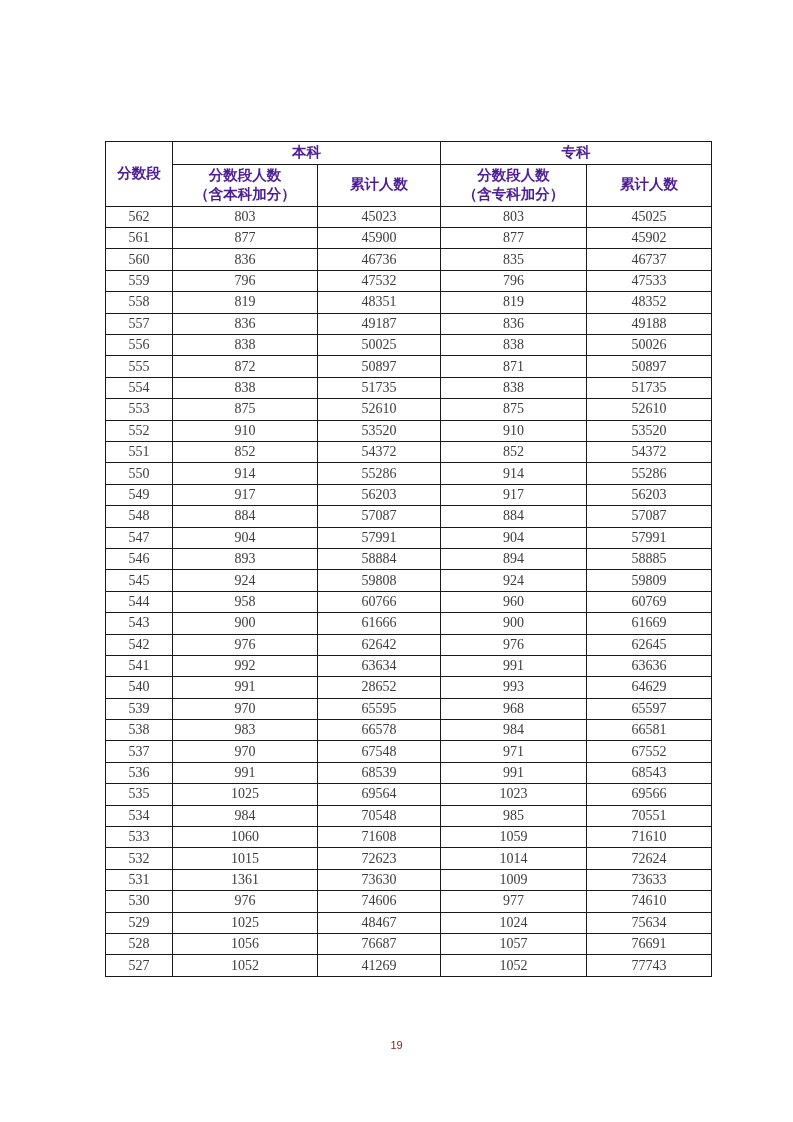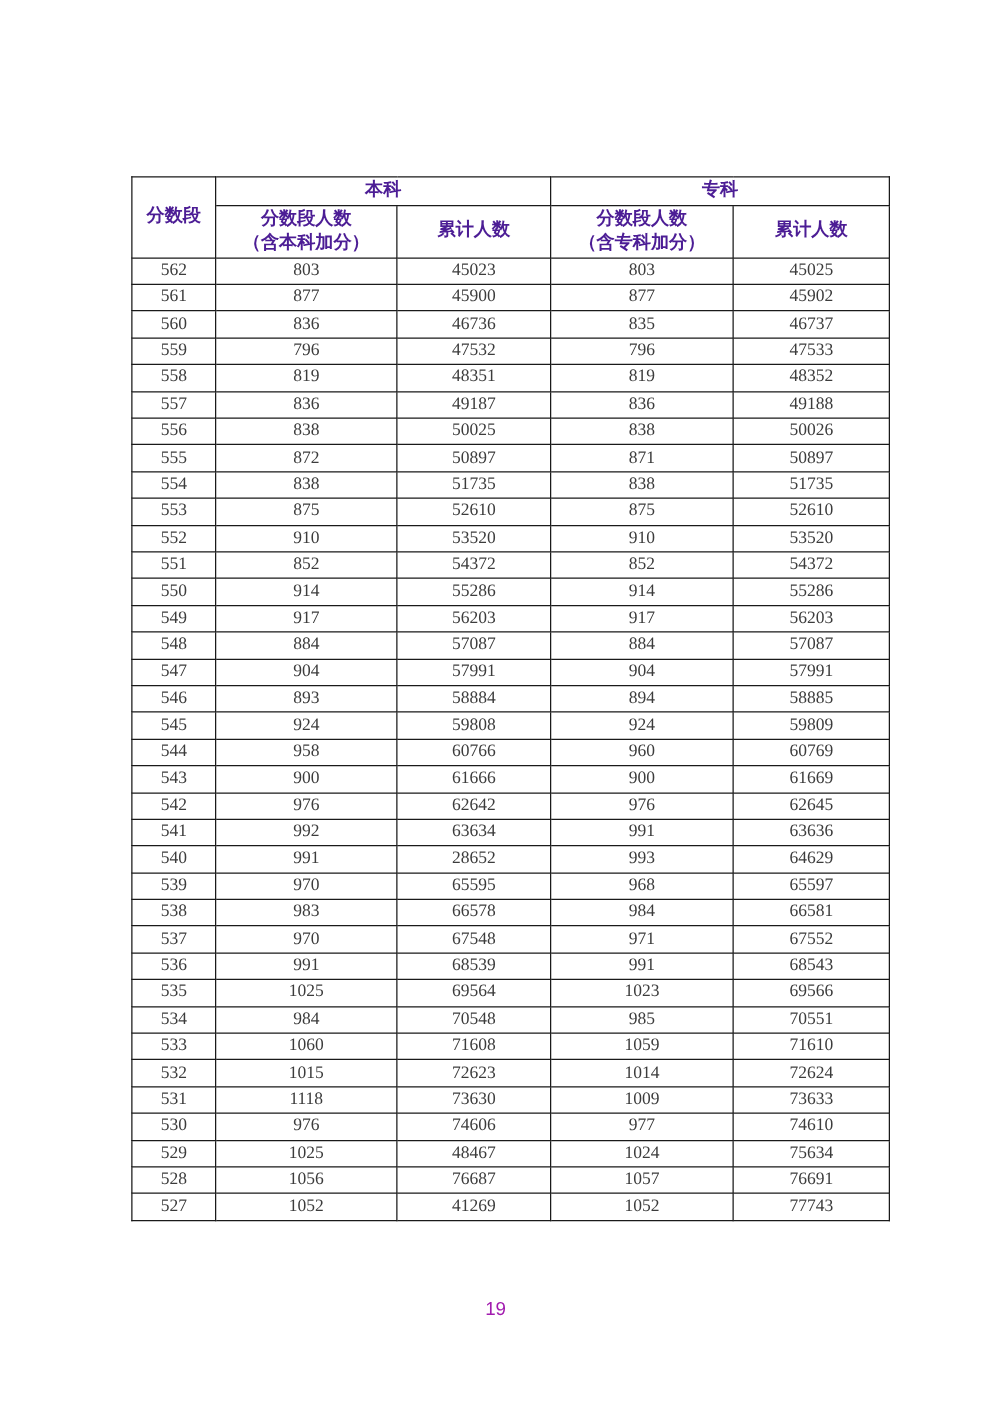--- a/index.html
+++ b/index.html
@@ -47,22 +47,22 @@
     font-weight: normal;
     padding: 0;
   }
   .two-line { display: block; }
   .page-number {
     position: absolute;
     left: 0;
     top: 1039px;
     width: 100%;
     text-align: center;
-    font-size: 15px;
-    color: #a21caf;
+    font-size: 11px;
+    color: #7f1d1d;
     font-family: "Liberation Sans", sans-serif;
   }
 </style>
 </head>
 <body>
 
 <div class="page">
 
   <table class="score-table">
     <colgroup>
@@ -304,21 +304,21 @@
         </tr>
         <tr>
           <td>532</td>
           <td>1015</td>
           <td>72623</td>
           <td>1014</td>
           <td>72624</td>
         </tr>
         <tr>
           <td>531</td>
-          <td>1118</td>
+          <td>1361</td>
           <td>73630</td>
           <td>1009</td>
           <td>73633</td>
         </tr>
         <tr>
           <td>530</td>
           <td>976</td>
           <td>74606</td>
           <td>977</td>
           <td>74610</td>

